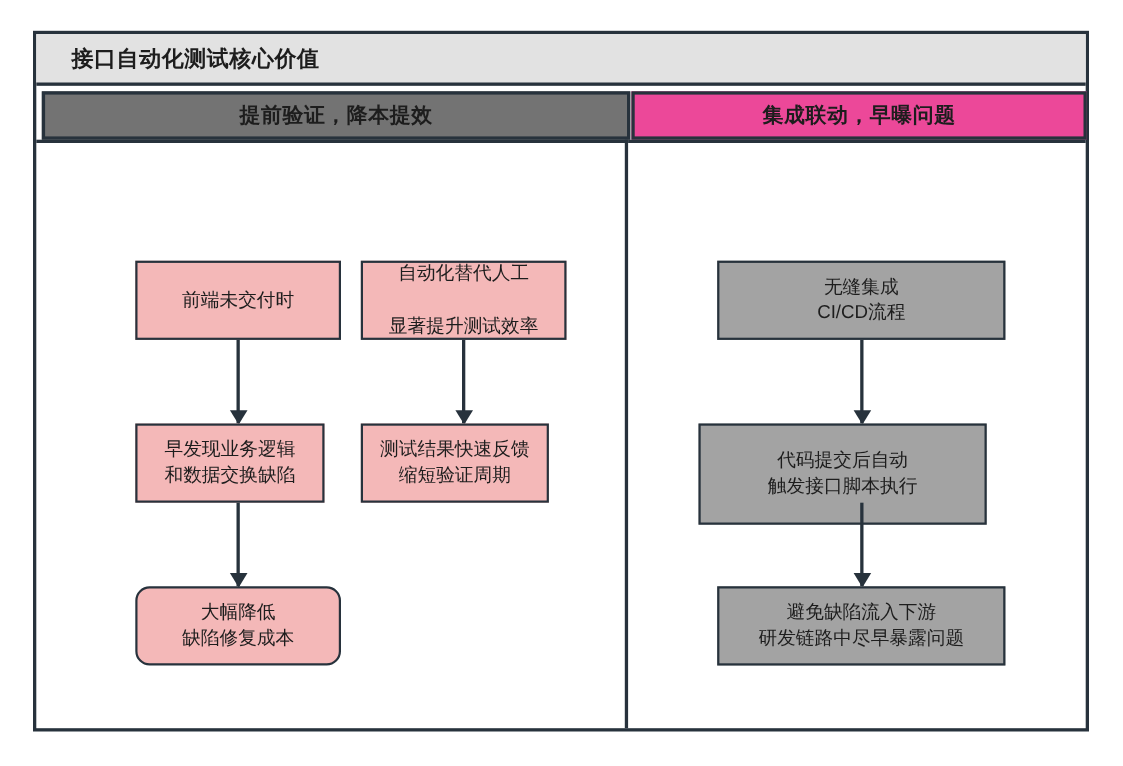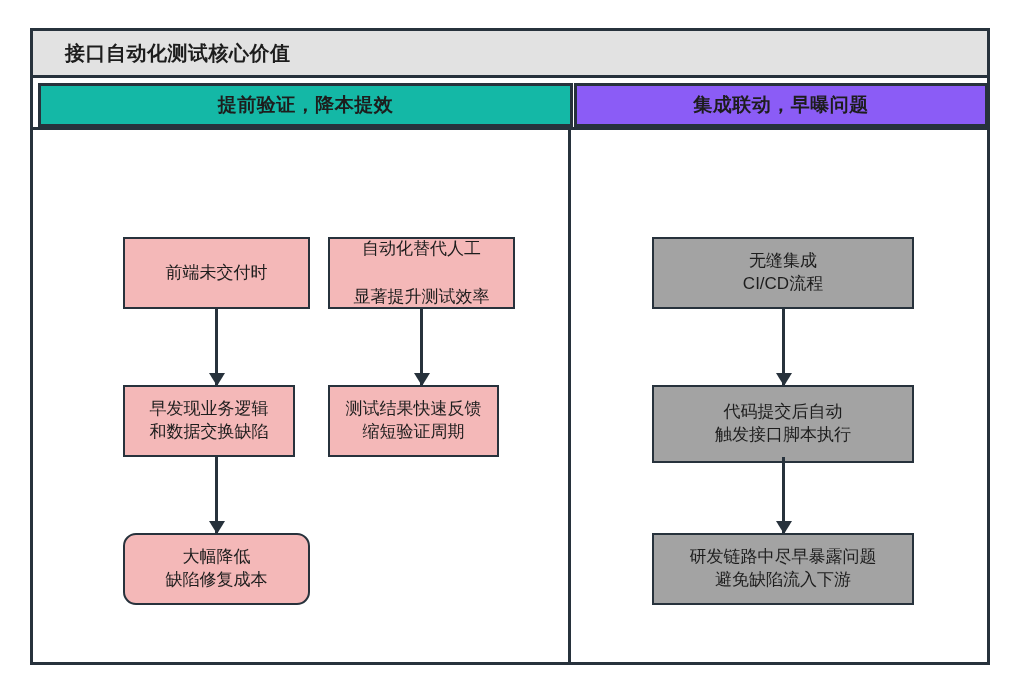--- a/index.html
+++ b/index.html
@@ -59,26 +59,26 @@
     align-items: center;
     justify-content: center;
     font-size: 19px;
     font-weight: bold;
     color: #1d1d1d;
     letter-spacing: 0.5px;
   }
   #col-header-left {
     left: 5px;
     width: 535px;
-    background: #14b8a6;
+    background: #737373;
   }
   #col-header-right {
     left: 541px;
     width: 414px;
-    background: #8b5cf6;
+    background: #ec4899;
   }
 
   
   .pane {
     position: absolute;
     top: 96px;
     bottom: 0;
     box-sizing: border-box;
   }
   #pane-left {
@@ -182,27 +182,27 @@
 
   <div id="pane-right" class="pane">
 
     <div class="node teal" style="left:81px; top:107px; width:262px; height:72px;">
       <span class="line">无缝集成</span>
       <span class="line">CI/CD流程</span>
     </div>
 
     <div class="arrow" style="left:211px; top:179px; height:76px;"></div>
 
-    <div class="node teal" style="left:81px; top:255px; width:262px; height:78px;">
+    <div class="node teal" style="left:64px; top:255px; width:262px; height:92px;">
       <span class="line">代码提交后自动</span>
       <span class="line">触发接口脚本执行</span>
     </div>
 
     <div class="arrow" style="left:211px; top:327px; height:76px;"></div>
 
     <div class="node teal" style="left:81px; top:403px; width:262px; height:72px;">
+      <span class="line">避免缺陷流入下游</span>
       <span class="line">研发链路中尽早暴露问题</span>
-      <span class="line">避免缺陷流入下游</span>
     </div>
 
   </div>
 
 </div>
 
 </body></html>

